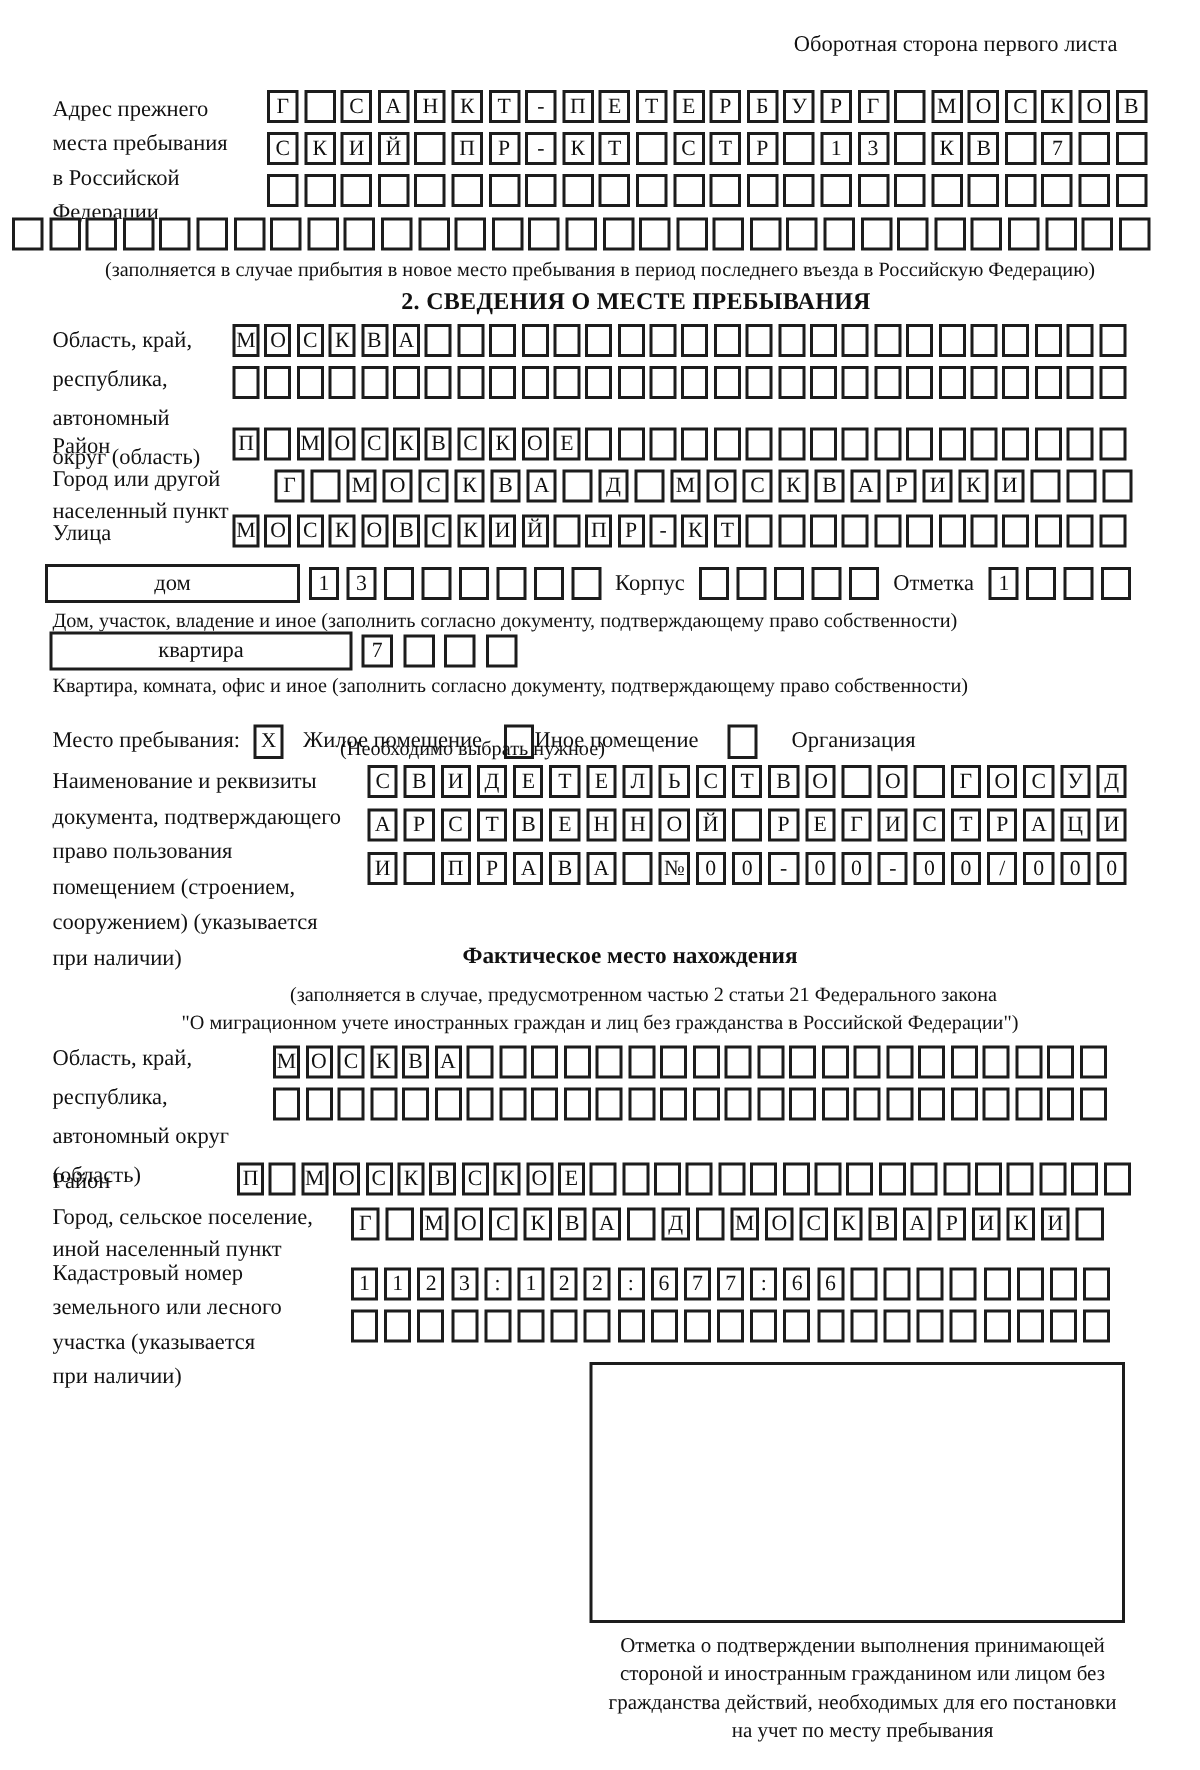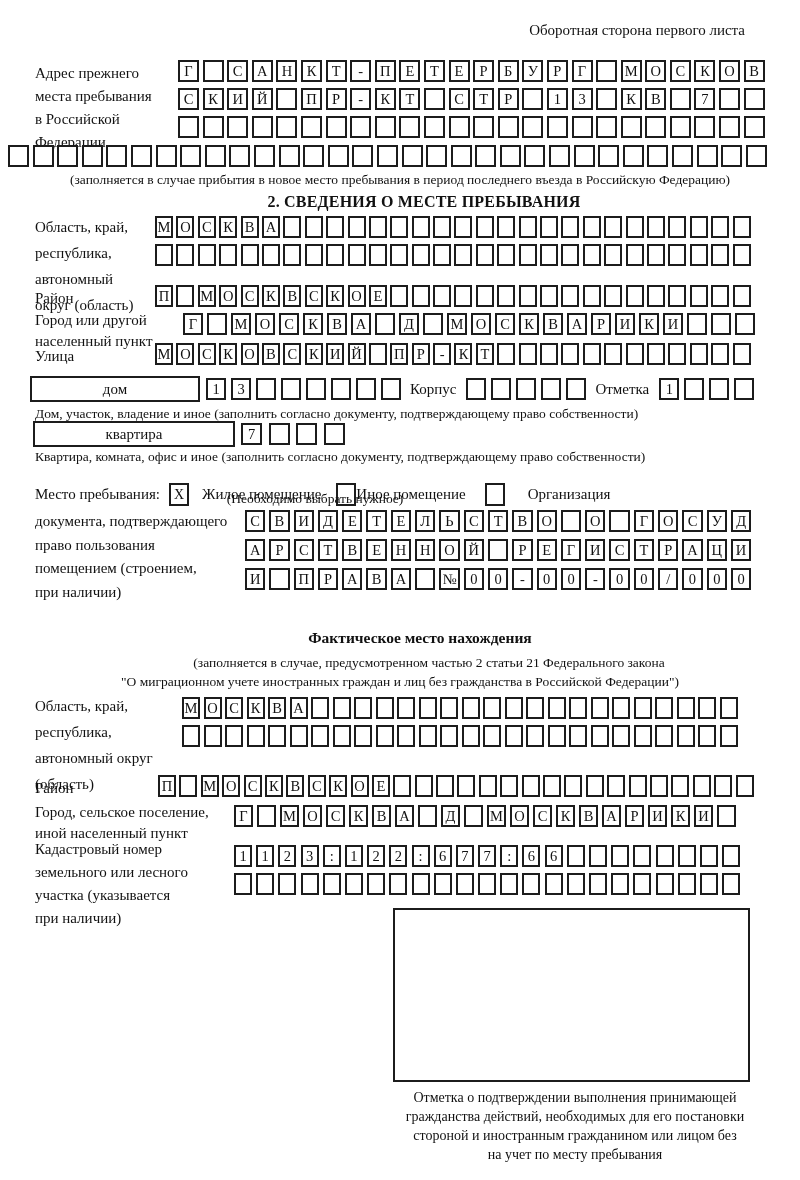--- a/index.html
+++ b/index.html
@@ -373,23 +373,25 @@
     <div class="cb" style="margin-left:9px;">X</div>
     <div class="lbl" style="margin-left:13px;">Жилое помещение</div>
     <div class="cb" style="margin-left:15px;"></div>
     <div class="lbl" style="margin-left:0;">Иное помещение</div>
     <div class="cb" style="margin-left:19px;"></div>
     <div class="lbl" style="margin-left:23px;">Организация</div>
   </div>
   <div class="abs caption" style="left:35px; width:560px; top:491px; text-align:center;">(Необходимо выбрать нужное)</div>
 
   <div class="abs" style="left:35px; top:510px; font-size:15px; line-height:23.5px;">
+    <div>Наименование и реквизиты</div>
     <div>документа, подтверждающего</div>
     <div>право пользования</div>
     <div>помещением (строением,</div>
+    <div>сооружением) (указывается</div>
     <div>при наличии)</div>
   </div>
   <div class="abs stack" style="left:245px; top:510px;">
     <div class="cells c21" style="margin-bottom:7px;">
         <span class="cell">С</span>
         <span class="cell">В</span>
         <span class="cell">И</span>
         <span class="cell">Д</span>
         <span class="cell">Е</span>
         <span class="cell">Т</span>
@@ -642,18 +644,18 @@
         <span class="cell"></span>
         <span class="cell"></span>
         <span class="cell"></span>
         <span class="cell"></span>
       </div>
   </div>
 
   <div class="abs stampbox" style="left:393px; top:908px;"></div>
   <div class="abs stampcap" style="left:370px; top:1088px; width:410px;">
     <div>Отметка о подтверждении выполнения принимающей</div>
+    <div>стороной и иностранным гражданином или лицом без</div>
     <div>гражданства действий, необходимых для его постановки</div>
-    <div>стороной и иностранным гражданином или лицом без</div>
     <div>на учет по месту пребывания</div>
   </div>
 
 </div>
 
 </body></html>

